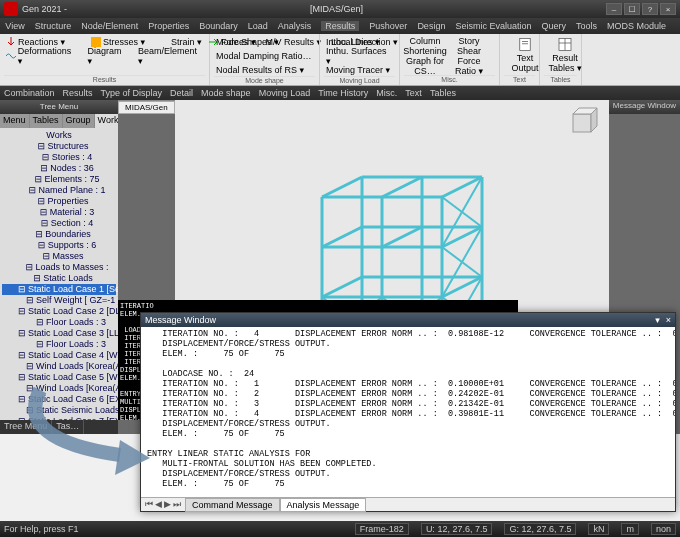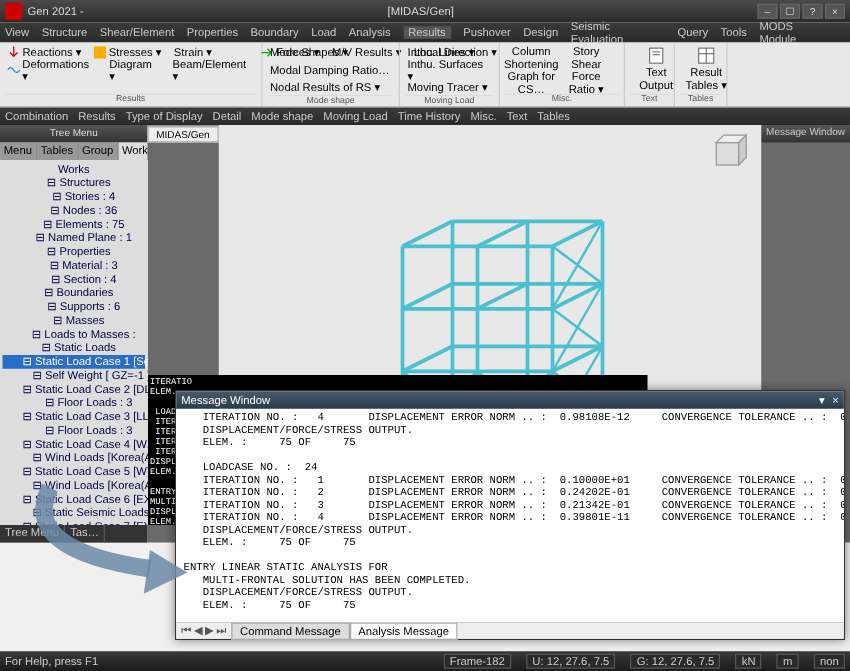--- a/index.html
+++ b/index.html
@@ -64,38 +64,38 @@
     <span>–</span>
     <span>☐</span>
     <span>?</span>
     <span>×</span>
   </div>
 </div>
 
 <div class="menubar">
   <span>View</span>
   <span>Structure</span>
-  <span>Shear/Element</span>
+  <span>Node/Element</span>
   <span>Properties</span>
   <span>Boundary</span>
   <span>Load</span>
   <span>Analysis</span>
   <span style="background:#555;padding:0 4px">Results</span>
   <span>Pushover</span>
   <span>Design</span>
   <span>Seismic Evaluation</span>
   <span>Query</span>
   <span>Tools</span>
   <span>MODS Module</span>
 </div>
 
 <div class="ribbon">
   <div class="ribbon-group" style="width:210px">
     <div class="items" style="flex-direction:column;height:38px">
-      <div style="display:flex;gap:6px">
+      <div style="display:flex;gap:22px">
         <div class="ribbon-btn-small">
             <svg class="ico ico-reaction" viewBox="0 0 10 10">
               <path d="M5 0v8M2 5l3 3 3-3" stroke="#c00" fill="none"></path>
             </svg>
             <span>Reactions ▾</span>
           </div>
         <div class="ribbon-btn-small">
             <svg class="ico" viewBox="0 0 10 10">
               <rect width="10" height="10" fill="#fa0"></rect>
             </svg>

